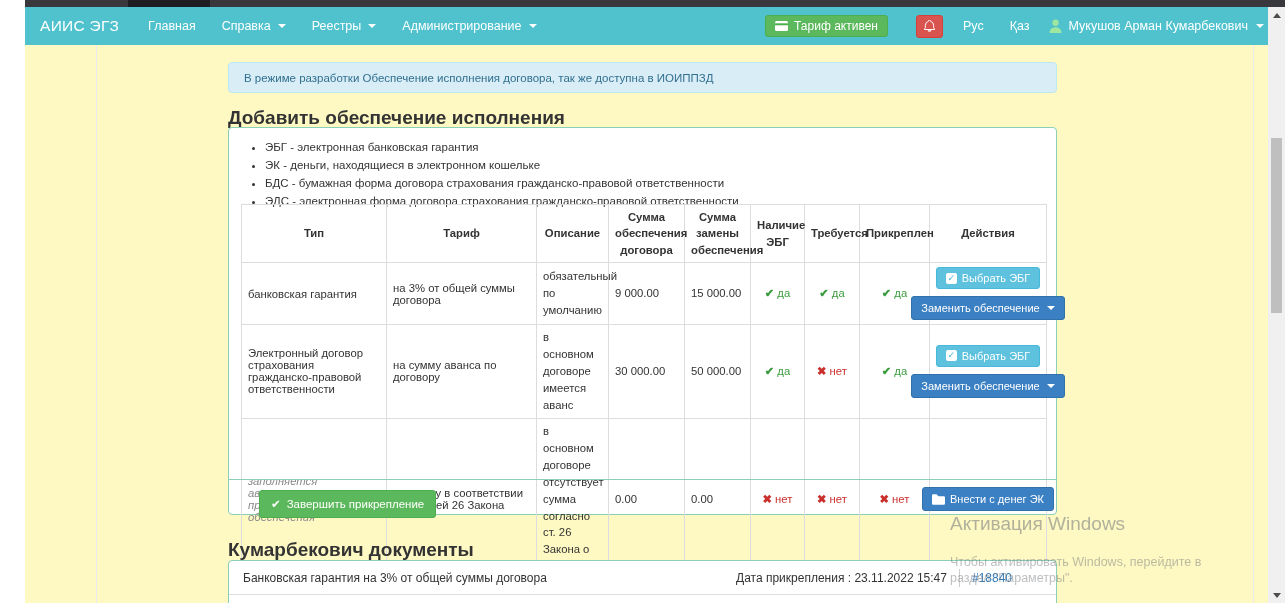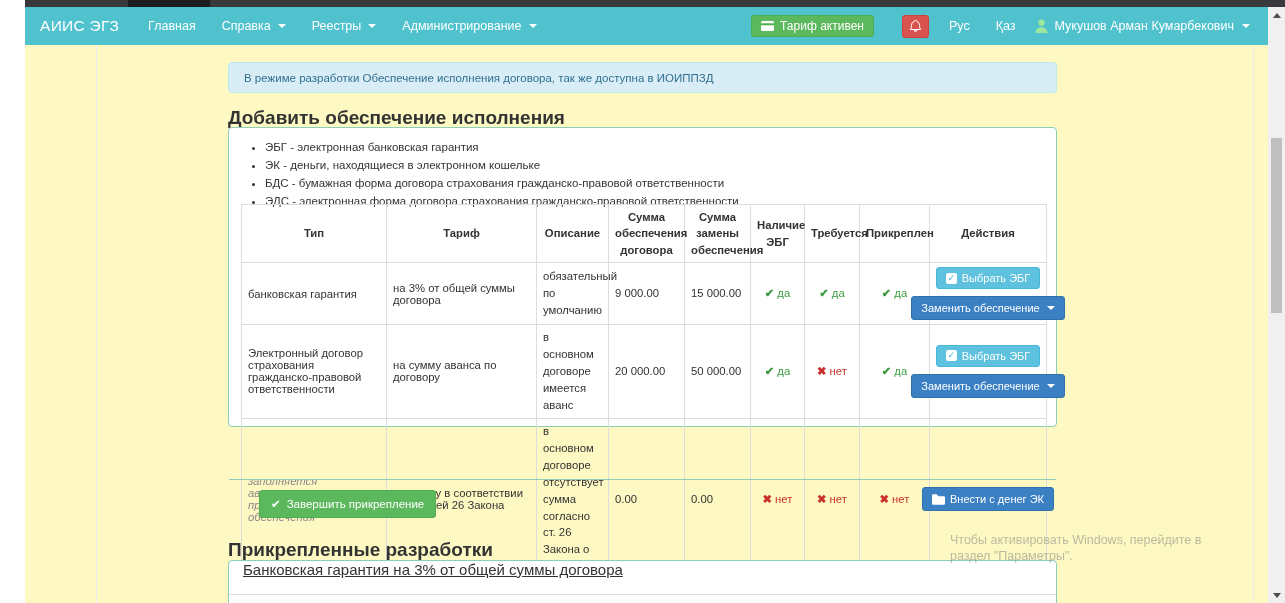--- a/index.html
+++ b/index.html
@@ -13,21 +13,21 @@
 
   
   .navbar { left:25px; top:7px; width:1243px; height:38px; background:#4fc2cd;
     display:flex; align-items:center; color:#fff; }
   .brand { font-size:15.5px; padding:0 16px 0 15px; letter-spacing:.3px; }
   .nav-items { display:flex; align-items:center; height:100%; }
   .nav-item { display:flex; align-items:center; gap:5px; padding:0 13px; height:100%;
     font-size:12.5px; cursor:pointer; white-space:nowrap; }
   .caret { display:inline-block; width:0; height:0; border-left:4px solid transparent;
     border-right:4px solid transparent; border-top:4px solid #fff; margin-left:2px; }
-  .nav-right { margin-left:auto; display:flex; align-items:center; gap:14px; padding-right:18px; }
+  .nav-right { margin-left:auto; display:flex; align-items:center; gap:14px; padding-right:4px; }
   .tariff-badge { background:#5cb85c; border:1px solid #4cae4c; color:#fff; font-size:12px;
     padding:3px 9px; border-radius:3px; display:flex; align-items:center; gap:6px; cursor:pointer; }
   .bell-btn { background:#d9534f; border:1px solid #d43f3a; border-radius:3px;
     width:27px; height:23px; display:flex; align-items:center; justify-content:center;
     cursor:pointer; margin-left:14px; }
   .lang { font-size:12.5px; cursor:pointer; padding:0 6px; }
   .user-box { display:flex; align-items:center; gap:6px; font-size:12.5px; cursor:pointer; white-space:nowrap; }
 
   
   .scrollbar { right:0; top:7px; width:17px; height:596px; background:#f0f0f0; }
@@ -47,21 +47,21 @@
 
   
   .alert-info { left:203px; top:17px; width:829px; height:31px; background:#d9edf7;
     border:1px solid #bce8f1; border-radius:4px; color:#31708f; font-size:11.5px;
     display:flex; align-items:center; padding:0 15px; }
 
   .section-title { left:203px; font-size:19px; color:#333; font-weight:700;margin-top:12px; }
 
   
   .panel { border:1px solid #8bcfb6; border-radius:4px; background:#fff; }
-  .panel-1 { left:203px; top:82px; width:829px; height:300px; }
+  .panel-1 { left:203px; top:82px; width:829px; height:388px; }
   .legend { margin:10px 0 0 36px; list-style:disc; color:#333; font-size:11.5px; line-height:1.58; }
 
   table.sec { position:absolute; top:76px; left:12px; width:805px; border-collapse:collapse;
     table-layout:fixed; font-size:11.3px; color:#333; }
   table.sec th, table.sec td { border:1px solid #ddd; padding:4px 6px; vertical-align:middle; }
   table.sec th { text-align:center; font-weight:bold; line-height:1.45; }
   table.sec thead tr { height:47px; }
   table.sec tbody tr:nth-child(1) { height:62px; }
   table.sec tbody tr:nth-child(2) { height:68px; }
   table.sec tbody tr:nth-child(3) { height:95px; }
@@ -83,22 +83,22 @@
     font-size:9px; line-height:11px; text-align:center; display:inline-block; }
 
   .panel-hr { position:absolute; left:0; top:351px; width:100%; border:0;
     border-top:1px solid #8bcfb6; }
   .btn-success { position:absolute; left:30px; top:362px; background:#5cb85c;
     border:1px solid #4cae4c; color:#fff; font-size:11.5px; padding:6px 11px;
     border-radius:3px; cursor:pointer; display:inline-flex; align-items:center; gap:6px; }
 
   
   .panel-2 { left:203px; top:515px; width:829px; height:95px; }
-  .doc-row { height:34px; display:flex; align-items:flex-start; justify-content:space-between;
-    padding:0 14px; border-bottom:1px solid #ddd; font-size:15px; color:#333;text-decoration:underline; }
+  .doc-row { height:34px; display:flex; align-items:center; justify-content:space-between;
+    padding:0 14px; border-bottom:1px solid #ddd; font-size:12px; color:#333; }
   .doc-right { display:flex; align-items:center; padding-right:30px; }
   .doc-sep { width:1px; height:18px; background:#ccc; margin:0 12px; }
   .doc-link { color:#337ab7; text-decoration:none; cursor:pointer; }
 
   
   .watermark { left:925px; top:468px; z-index:60; pointer-events:none; }
   .wm-1 { font-size:19px; color:rgba(112,117,122,.55); }
   .wm-2 { font-size:12.5px; color:rgba(112,117,122,.48); line-height:1.25; margin-top:20px; }
 </style>
 </head>
@@ -220,21 +220,21 @@
               <div class="actions-stack">
                 <button class="btn btn-info"><span class="cbx">✓</span>Выбрать ЭБГ</button>
                 <button class="btn btn-primary">Заменить обеспечение<span class="caret"></span></button>
               </div>
             </td>
           </tr>
           <tr>
             <td>Электронный договор страхования гражданско-правовой ответственности</td>
             <td>на сумму аванса по договору</td>
             <td class="desc">в основном договоре имеется аванс</td>
-            <td class="amt">20 000.00</td>
+            <td class="amt">30 000.00</td>
             <td class="amt">50 000.00</td>
             <td class="center"><span class="yn yes"><b>✔</b>да</span></td>
             <td class="center"><span class="yn no"><b>✖</b>нет</span></td>
             <td class="center"><span class="yn yes"><b>✔</b>да</span></td>
             <td class="actions-cell">
               <div class="actions-stack">
                 <button class="btn btn-info"><span class="cbx">✓</span>Выбрать ЭБГ</button>
                 <button class="btn btn-primary">Заменить обеспечение<span class="caret"></span></button>
               </div>
             </td>
@@ -259,29 +259,35 @@
         </tbody>
     </table>
 
     <hr class="panel-hr">
     <button class="btn-success">
       <span>✔</span>
       <span>Завершить прикрепление</span>
     </button>
   </div>
 
-  <h2 class="abs section-title" style="top:482px">Прикрепленные разработки</h2>
+  <h2 class="abs section-title" style="top:482px">Кумарбекович документы</h2>
 
   <div class="abs panel panel-2">
     <div id="docs-list">
         <div class="doc-row">
           <span>Банковская гарантия на 3% от общей суммы договора</span>
+          <div class="doc-right">
+            <span>Дата прикрепления : 23.11.2022 15:47</span>
+            <div class="doc-sep"></div>
+            <a class="doc-link">#18840</a>
+          </div>
         </div>
       </div>
   </div>
 
   <div class="abs watermark">
+    <div class="wm-1">Активация Windows</div>
     <div class="wm-2">
       <div>Чтобы активировать Windows, перейдите в</div>
       <div>раздел "Параметры".</div>
     </div>
   </div>
 </div>
 
 </body></html>

